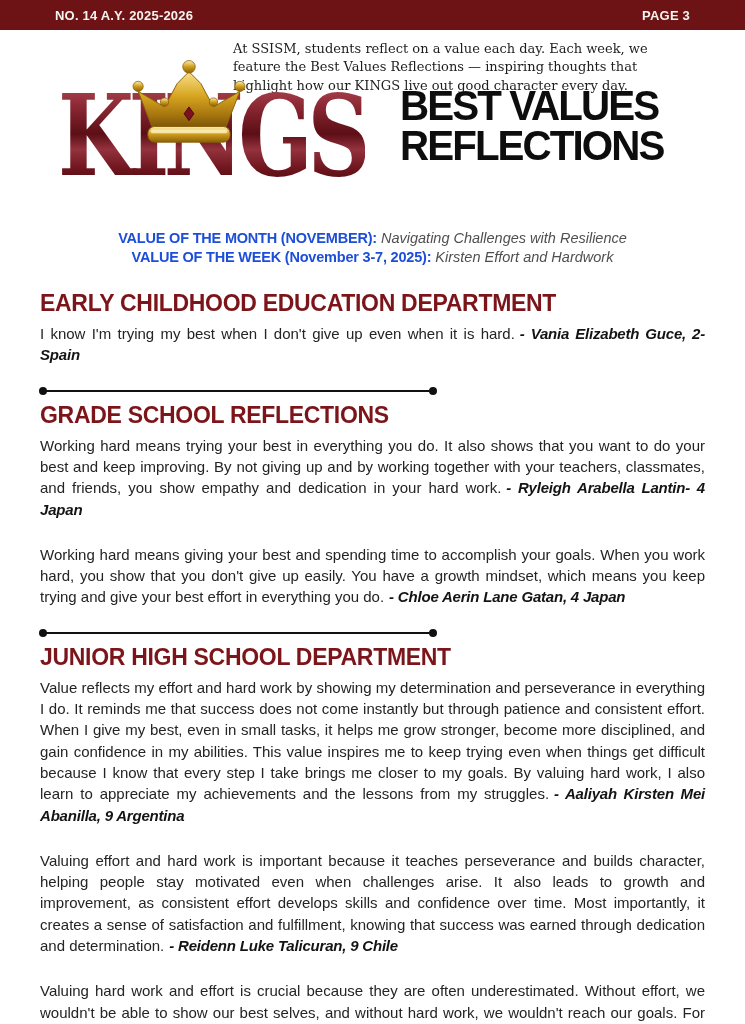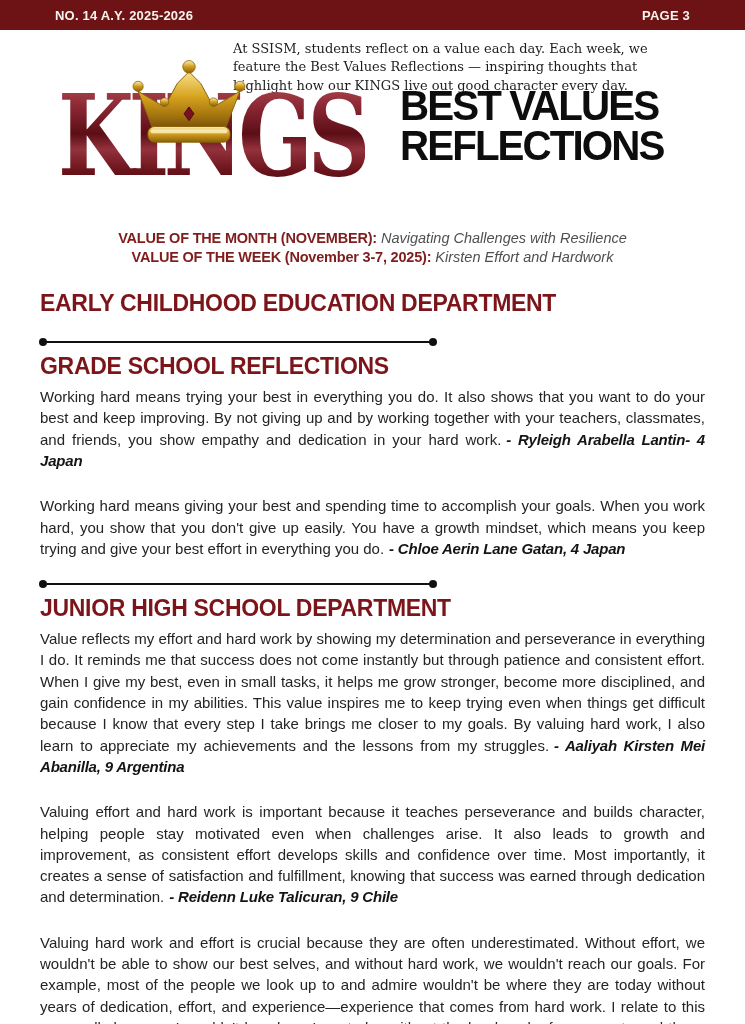--- a/index.html
+++ b/index.html
@@ -44,21 +44,21 @@
     }
   }
   .crown { position:absolute; left:62px; top:6px; width:138px; height:92px; z-index:2; }
   .big-title {
     position:absolute; left:400px; top:56px;
     font-weight:bold; font-size:42px; line-height:.95; letter-spacing:-2px;
     color:#0d0d0d; transform:scaleX(.96); transform-origin:left top;
   }
   .values { text-align:center; margin-top:3px; position:relative; z-index:3; }
   .values .line { font-size:14.5px; line-height:1.28; }
-  .values .lbl { font-weight:bold; color:#7f1d1d; letter-spacing:-.2px; }
+  .values .lbl { font-weight:bold; color:#1d4ed8; letter-spacing:-.2px; }
   .values .val { color:#4f4f52;font-style:italic; }
   
   .content { padding:0 40px; }
   .dept-heading {
     color:#7c151a; font-weight:bold; font-size:23px; letter-spacing:-.3px;
     margin-bottom:6px;
   }
   .section-1 { margin-top:24px; }
   .reflection {
     font-size:15px; line-height:1.42; text-align:justify; color:#242424;
@@ -124,20 +124,21 @@
 
 <div class="values">
   <div class="line"><span class="lbl">VALUE OF THE MONTH (NOVEMBER):</span> <span class="val">Navigating Challenges with Resilience</span></div>
   <div class="line"><span class="lbl">VALUE OF THE WEEK (November 3-7, 2025):</span> <span class="val">Kirsten Effort and Hardwork</span></div>
 </div>
 
 <div class="content">
 
   <div class="section-1">
     <div class="dept-heading">EARLY CHILDHOOD EDUCATION DEPARTMENT</div>
+    <p class="reflection"><span>I know I'm trying my best when I don't give up even when it is hard.</span><span class="author">- Vania Elizabeth Guce, 2- Spain</span></p>
   </div>
 
   <div class="divider"></div>
 
   <div>
     <div class="dept-heading">GRADE SCHOOL REFLECTIONS</div>
     <p class="reflection"><span>Working hard means trying your best in everything you do. It also shows that you want to do your best and keep improving. By not giving up and by working together with your teachers, classmates, and friends, you show empathy and dedication in your hard work.</span><span class="author">- Ryleigh Arabella Lantin- 4 Japan</span></p>
     <p class="reflection"><span>Working hard means giving your best and spending time to accomplish your goals. When you work hard, you show that you don't give up easily. You have a growth mindset, which means you keep trying and give your best effort in everything you do.</span><span class="author">- Chloe Aerin Lane Gatan, 4 Japan</span></p>
   </div>
 

